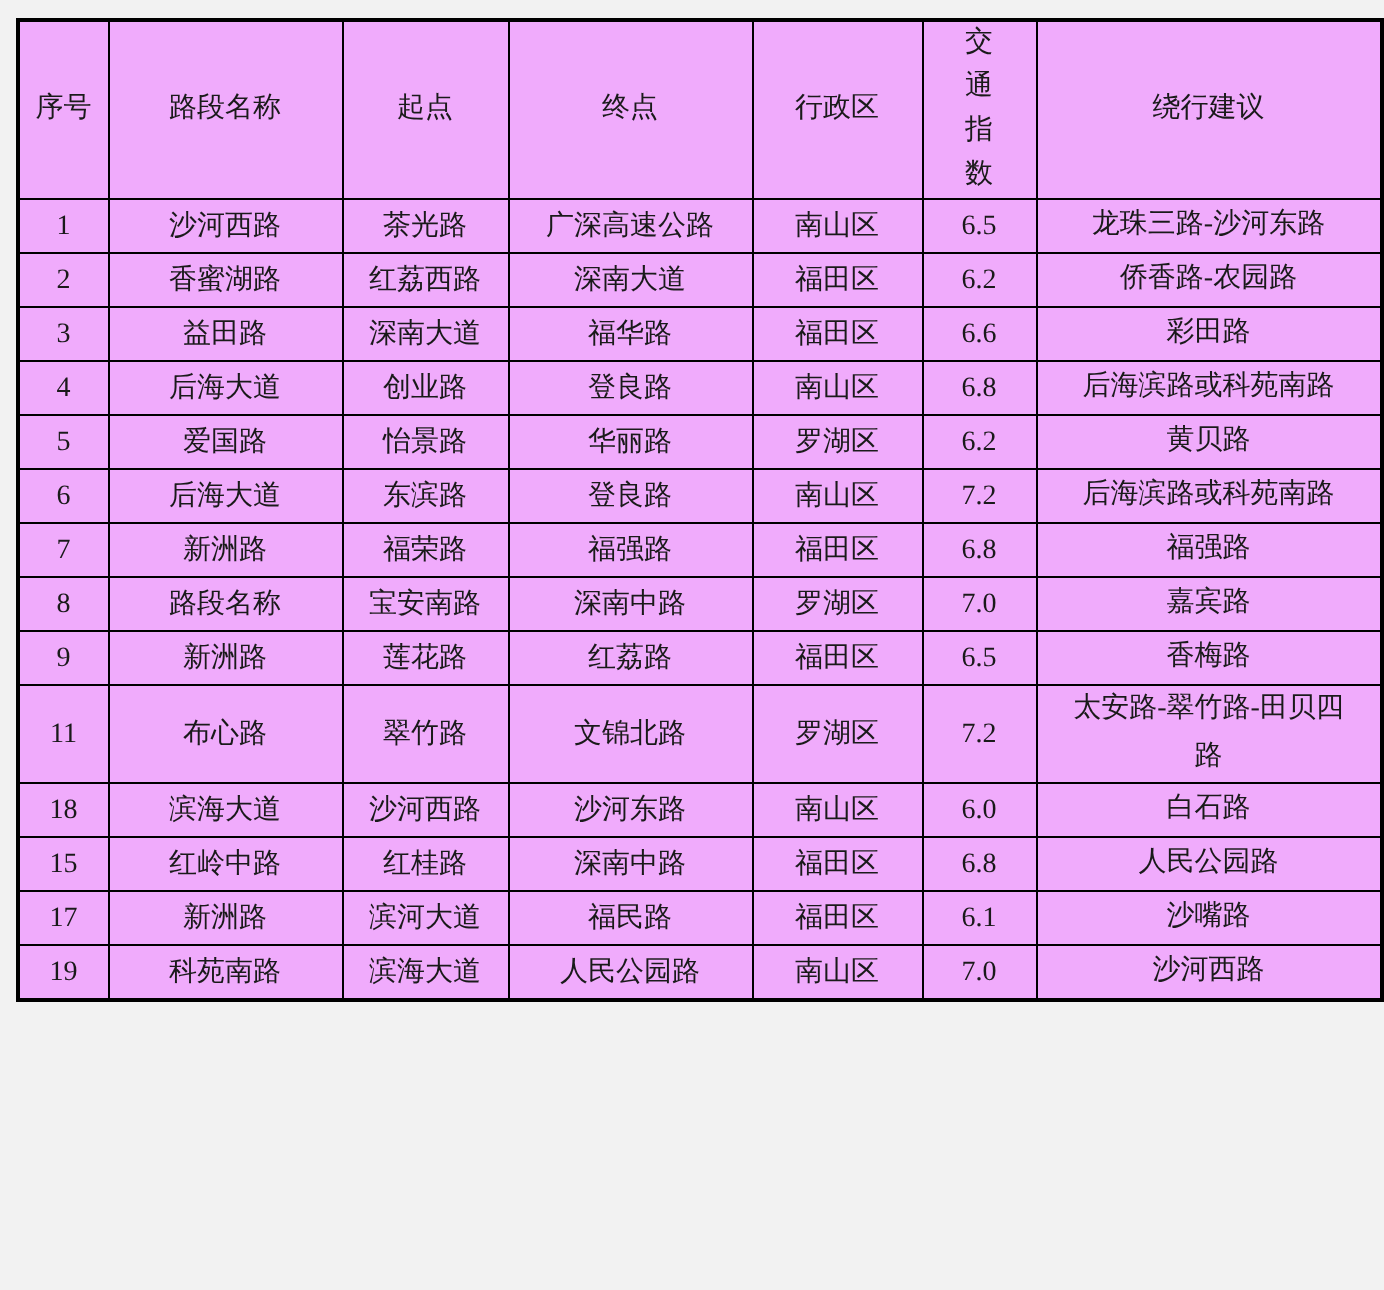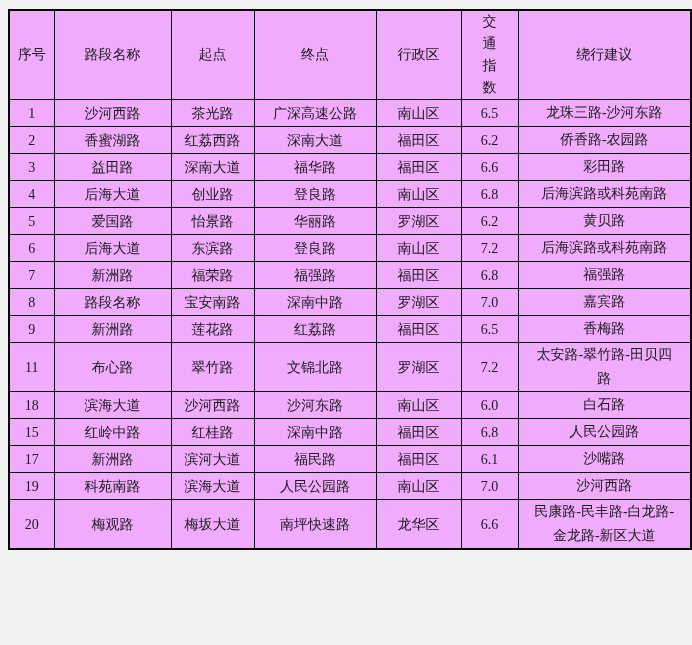--- a/index.html
+++ b/index.html
@@ -192,23 +192,14 @@
       </tr>
       <tr>
         <td>19</td>
         <td>科苑南路</td>
         <td>滨海大道</td>
         <td>人民公园路</td>
         <td>南山区</td>
         <td>7.0</td>
         <td class="td-detour">沙河西路</td>
       </tr>
-      <tr>
-        <td>20</td>
-        <td>梅观路</td>
-        <td>梅坂大道</td>
-        <td>南坪快速路</td>
-        <td>龙华区</td>
-        <td>6.6</td>
-        <td class="td-detour">民康路-民丰路-白龙路-金龙路-新区大道</td>
-      </tr>
     </tbody>
 </table>
 
 </body></html>

